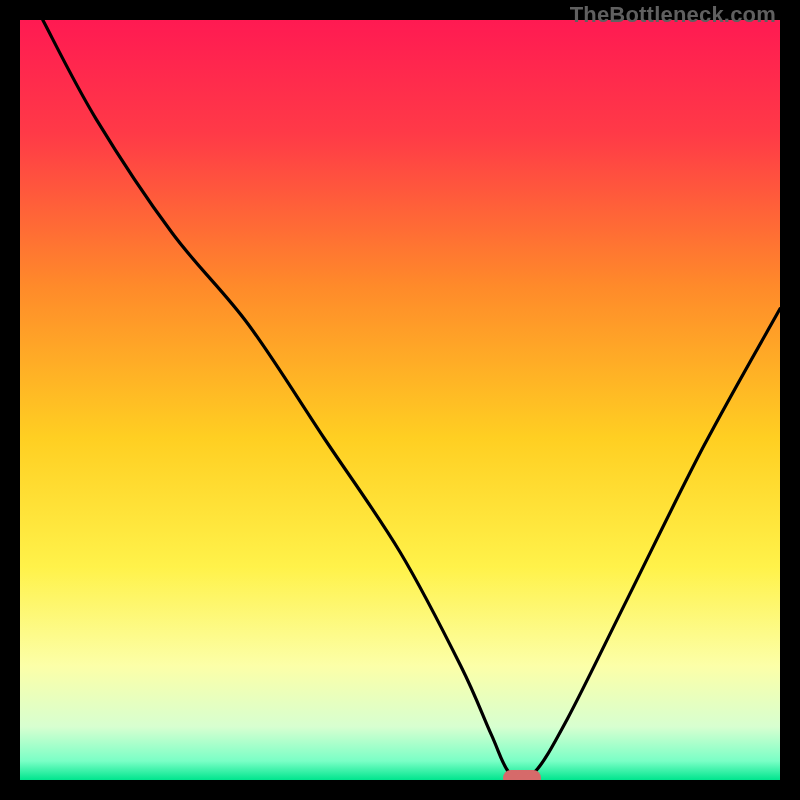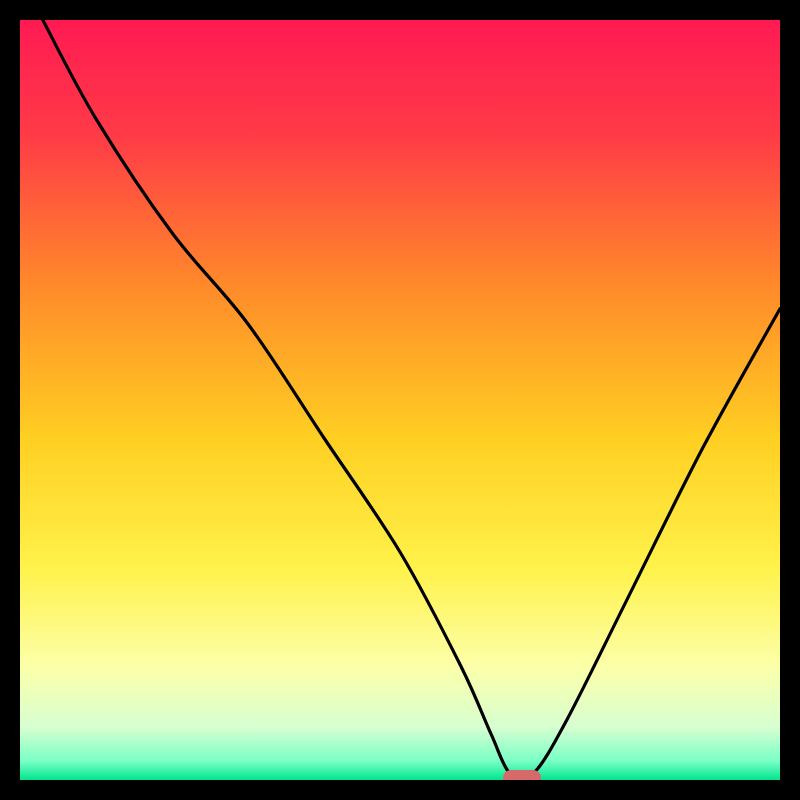--- a/index.html
+++ b/index.html
@@ -68,14 +68,15 @@
     </svg>
 
     <svg class="curve" viewBox="0 0 760 760" preserveAspectRatio="none">
       <path id="curve-path" d="M22.8,0 C 31.666666666666668,16.466666666666658 54.46666666666667,63.33333333333328 76,98.79999999999995 C 97.53333333333333,134.26666666666662 126.66666666666667,178.60000000000005 152,212.80000000000007 C 177.33333333333334,247.00000000000009 202.66666666666666,269.8 228,304 C 253.33333333333334,338.2 278.6666666666667,380 304,418 C 329.3333333333333,456 357.2,494 380,532 C 402.8,570 425.59999999999997,615.6 440.79999999999995,646 C 455.99999999999994,676.4 462.96666666666664,696.4133333333333 471.2,714.4 C 479.43333333333334,732.3866666666667 483.23333333333335,747.3333333333333 490.2,753.92 C 497.16666666666663,760.5066666666667 503.5,763.04 513,753.92 C 522.5,744.8 531.3666666666666,728.5866666666667 547.1999999999999,699.2 C 563.0333333333333,669.8133333333334 585.2,623.2 608,577.6 C 630.8,532 658.6666666666666,473.73333333333335 684,425.6 C 709.3333333333334,377.4666666666667 747.3333333333334,311.6 760,288.8" fill="none" stroke-width="3.2" stroke-linejoin="round" stroke-linecap="round" stroke="#000000"></path>
     </svg>
 
     <div id="marker" class="marker" style="background: rgb(214, 106, 106); left: 482.6px; top: 749.72px;"></div>
 
   </div>
 
+  <div class="watermark">TheBottleneck.com</div>
 
 </div>
 
 </body></html>

